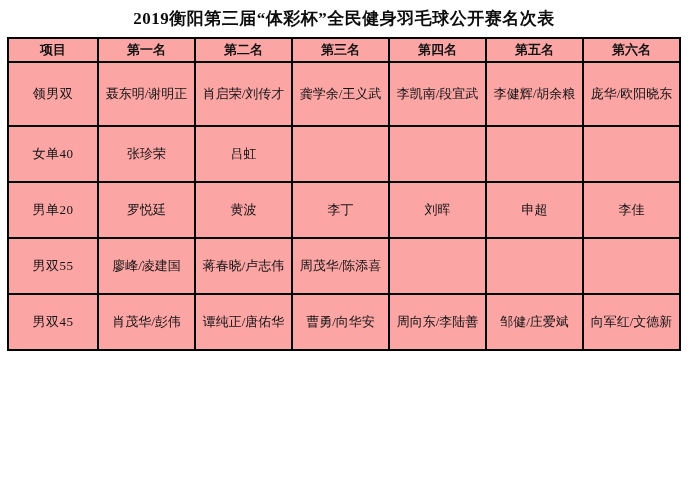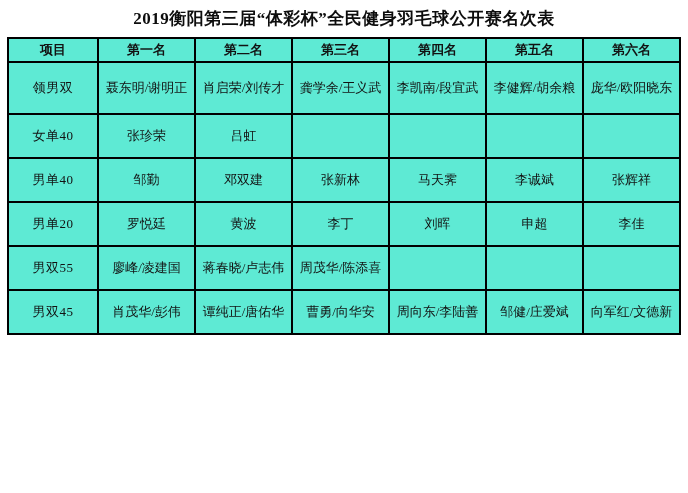--- a/index.html
+++ b/index.html
@@ -24,40 +24,40 @@
     line-height: 22px;
     padding-top: 8px;
     letter-spacing: 0.5px;
     color: #0d0d0d;
   }
   table.results {
     border-collapse: collapse;
     table-layout: fixed;
     width: 674px;
     margin: 7px auto 0 auto;
-    background: #5eead4;
+    background: #fca5a5;
   }
   col.event-col { width: 90px; }
   th, td {
     border: 2px solid #000000;
     text-align: center;
     vertical-align: middle;
     font-size: 13px;
     padding: 2px 5px;
     line-height: 1.45;
     word-break: break-all;
     overflow: hidden;
   }
   thead th {
     font-weight: bold;
     height: 20px;
     padding: 1px 2px;
   }
-  tbody tr { height: 44px; }
-  tbody tr:nth-child(1) { height: 52px; }
+  tbody tr { height: 56px; }
+  tbody tr:nth-child(1) { height: 64px; }
   tbody tr:nth-child(8) { height: 36px; }
   tbody tr:nth-child(9) { height: 58px; }
   tbody td.event { letter-spacing: 0.5px; }
 </style>
 </head>
 <body>
 
 <div class="page">
   <div class="title">2019衡阳第三届“体彩杯”全民健身羽毛球公开赛名次表</div>
 
@@ -95,29 +95,20 @@
         <tr>
           <td class="event">女单40</td>
           <td>张珍荣</td>
           <td>吕虹</td>
           <td></td>
           <td></td>
           <td></td>
           <td></td>
         </tr>
         <tr>
-          <td class="event">男单40</td>
-          <td>邹勤</td>
-          <td>邓双建</td>
-          <td>张新林</td>
-          <td>马天霁</td>
-          <td>李诚斌</td>
-          <td>张辉祥</td>
-        </tr>
-        <tr>
           <td class="event">男单20</td>
           <td>罗悦廷</td>
           <td>黄波</td>
           <td>李丁</td>
           <td>刘晖</td>
           <td>申超</td>
           <td>李佳</td>
         </tr>
         <tr>
           <td class="event">男双55</td>

